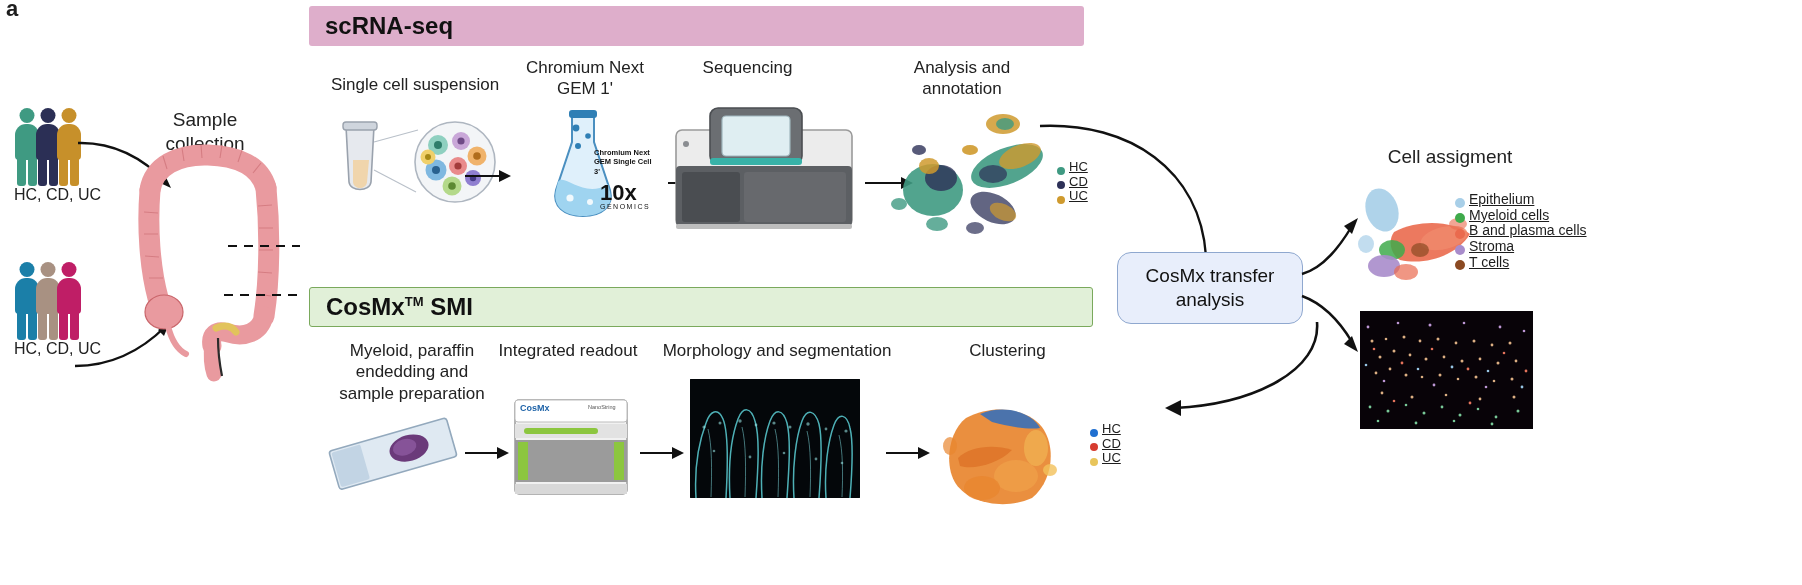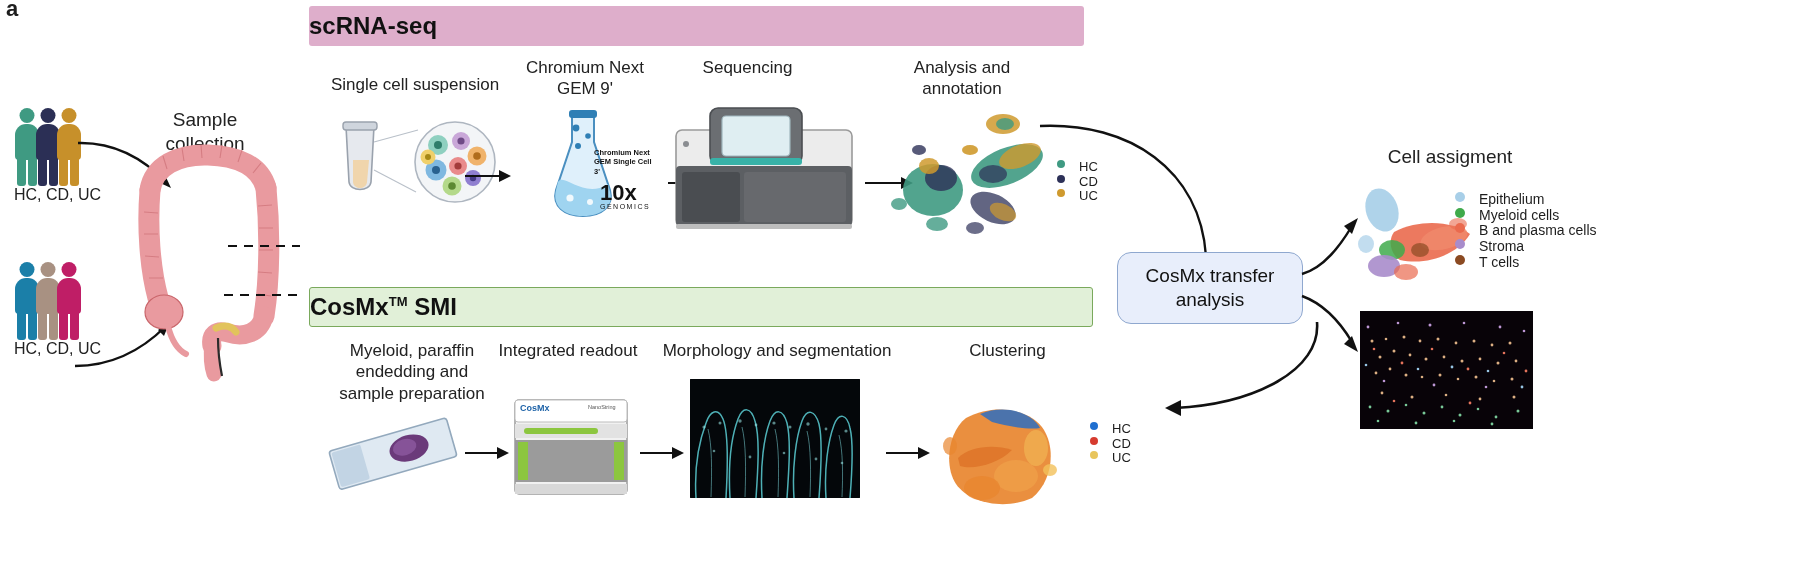--- a/index.html
+++ b/index.html
@@ -20,35 +20,35 @@
   .person .head{position:absolute;left:50%;transform:translateX(-50%);top:0;width:15px;height:15px;border-radius:50%;}
   .person .body{position:absolute;left:50%;transform:translateX(-50%);top:16px;width:24px;height:36px;
        border-radius:11px 11px 4px 4px;}
   .person .lleg,.person .rleg{position:absolute;top:50px;width:9px;height:28px;border-radius:0 0 3px 3px;}
   .person .lleg{left:3px;} .person .rleg{right:3px;}
   .grp-cap{font-size:16px;text-align:left;color:#222;}
 
   
   .sect-bar{
     border-radius:3px;display:flex;align-items:center;
-    font-size:24px;font-weight:bold;box-sizing:border-box;
+    font-size:24px;font-weight:bold;padding-left:16px;box-sizing:border-box;
   }
   #scrna-bar{left:309px;top:6px;width:775px;height:40px;background:#deaecb;color:#111;}
   #cosmx-bar{left:309px;top:287px;width:784px;height:40px;background:#e1f0d8;
        border:1.5px solid #7aa95c;color:#111;}
   .tm{font-size:13px;vertical-align:super;}
 
   
   .arrow{position:absolute;height:2px;background:#111;}
   .arrow:after{content:"";position:absolute;right:-2px;top:-5px;
       border-left:12px solid #111;border-top:6px solid transparent;border-bottom:6px solid transparent;}
 
   
   .legend{position:absolute;font-size:13px;line-height:1.12;}
-  .legend .row{display:flex;align-items:flex-start;gap:14px;white-space:nowrap;}
+  .legend .row{display:flex;align-items:flex-end;gap:4px;white-space:nowrap;text-decoration:underline;}
   .legend .dot{width:8px;height:8px;border-radius:50%;flex:0 0 auto;}
   .legend .txt{font-size:13px;color:#1d1d1d;}
   .legend-big .txt{font-size:14px;}
   .legend-big .dot{width:10px;height:10px;}
 
   
   #label-transfer{
     left:1117px;top:252px;width:186px;height:72px;
     background:#e8eefb;border:1.6px solid #8fa8cf;border-radius:14px;
     display:flex;align-items:center;justify-content:center;text-align:center;
@@ -162,21 +162,21 @@
 
 <div class="abs sect-bar" id="scrna-bar">
   <span>scRNA-seq</span>
 </div>
 
 <div class="abs lbl" style="left:330px;top:74px;width:170px;">
   <span>Single cell suspension</span>
 </div>
 <div class="abs lbl" style="left:510px;top:57px;width:150px;">
   <span>Chromium Next</span><br>
-  <span>GEM 9'</span>
+  <span>GEM 1'</span>
 </div>
 <div class="abs lbl" style="left:680px;top:57px;width:135px;">
   <span>Sequencing</span>
 </div>
 <div class="abs lbl" style="left:892px;top:57px;width:140px;">
   <span>Analysis and</span><br>
   <span>annotation</span>
 </div>
 
 <svg class="abs" style="left:330px;top:120px;" width="180" height="100">

